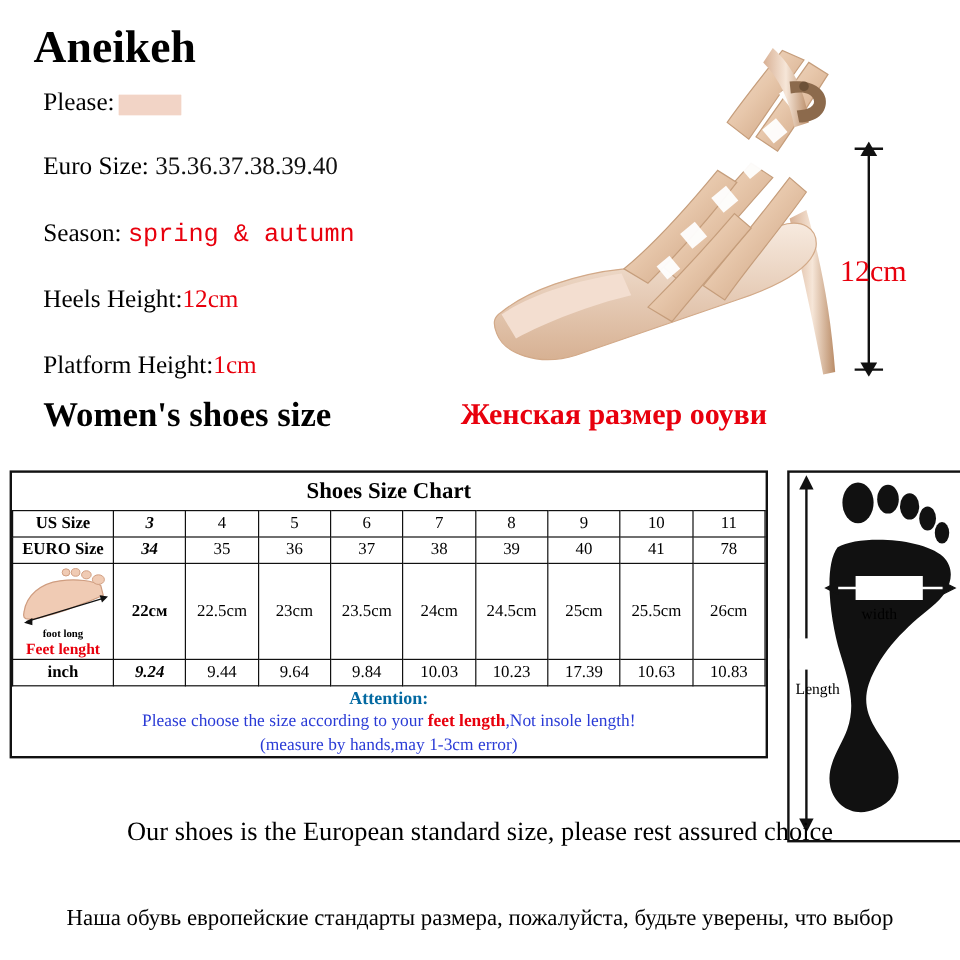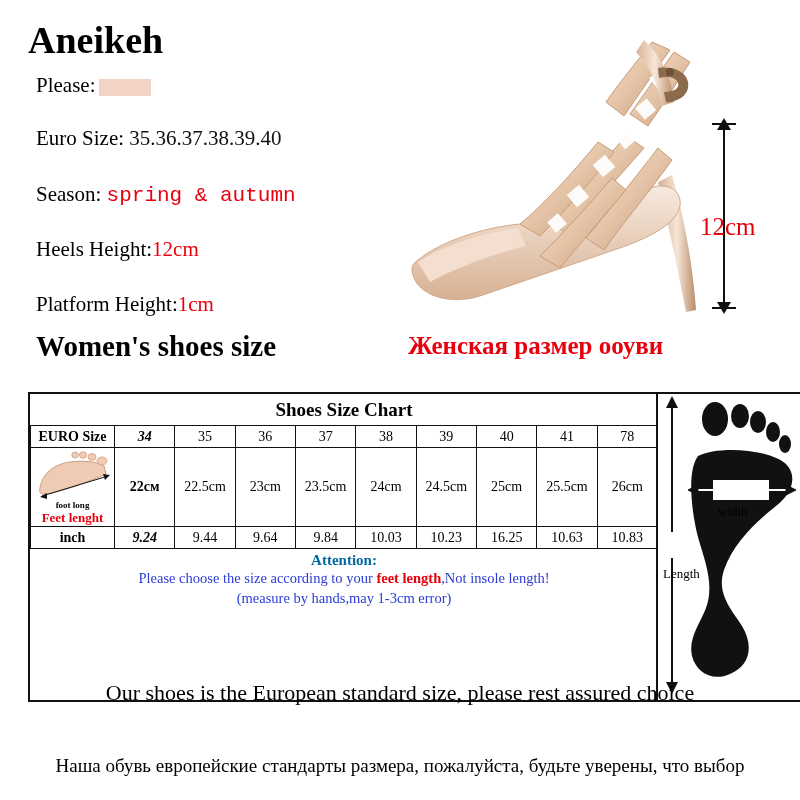--- a/index.html
+++ b/index.html
@@ -47,29 +47,29 @@
     position:absolute; left:700px; top:213px; font-size:25px; color:#e8000d;
     font-family:"Liberation Serif", serif;
   }
 
   
   .h-womens {
     position:absolute; left:36px; top:330px;
     font-size:29px; font-weight:bold; font-family:"Liberation Serif", serif;
   }
   .h-russian {
-    position:absolute; left:408px; top:332px;
+    position:absolute; left:384px; top:332px;
     font-size:25px; font-weight:bold; color:#e8000d;
     font-family:"Liberation Serif", serif;
   }
 
   
   .chart {
-    position:absolute; left:8px; top:392px; width:632px; height:310px;
-    border:2px solid #111; background:#fff;margin-left:20px;
+    position:absolute; left:8px; top:392px; width:632px; height:240px;
+    border:2px solid #111; background:#fff;
   }
   .chart-title {
     text-align:center; font-weight:bold; font-size:19px; padding:5px 0 4px;
   }
   table.sz { border-collapse:collapse; width:100%; table-layout:fixed; }
   table.sz td, table.sz th {
     border:1px solid #111; text-align:center; font-size:14px;
     font-family:"Liberation Serif", serif; padding:2px 0;
   }
   table.sz .rowlbl { font-weight:bold; width:84px; font-size:14px; }
@@ -194,20 +194,32 @@
 <div class="heel-label">12cm</div>
 
 <div class="h-womens">Women's shoes size</div>
 <div class="h-russian">Женская размер ооуви</div>
 
 <div class="chart">
   <div class="chart-title">Shoes Size Chart</div>
 
   <table class="sz">
     <tbody>
+        <tr class="r-us">
+      <td class="rowlbl">US Size</td>
+      <td class="ital">3</td>
+      <td>4</td>
+      <td>5</td>
+      <td>6</td>
+      <td>7</td>
+      <td>8</td>
+      <td>9</td>
+      <td>10</td>
+      <td>11</td>
+    </tr>
     <tr class="r-euro">
       <td class="rowlbl">EURO Size</td>
       <td class="ital">34</td>
       <td>35</td>
       <td>36</td>
       <td>37</td>
       <td>38</td>
       <td>39</td>
       <td>40</td>
       <td>41</td>
@@ -239,21 +251,21 @@
       <td>26cm</td>
     </tr>
     <tr class="r-inch">
       <td class="rowlbl">inch</td>
       <td class="ital">9.24</td>
       <td>9.44</td>
       <td>9.64</td>
       <td>9.84</td>
       <td>10.03</td>
       <td>10.23</td>
-      <td>16.25</td>
+      <td>17.39</td>
       <td>10.63</td>
       <td>10.83</td>
     </tr>
   </tbody>
     </table>
 
   <div class="attention">Attention:</div>
   <div class="note">
     <span>Please choose the size according to your </span><span class="red">feet length</span><span>,Not insole length!</span>
   </div>

